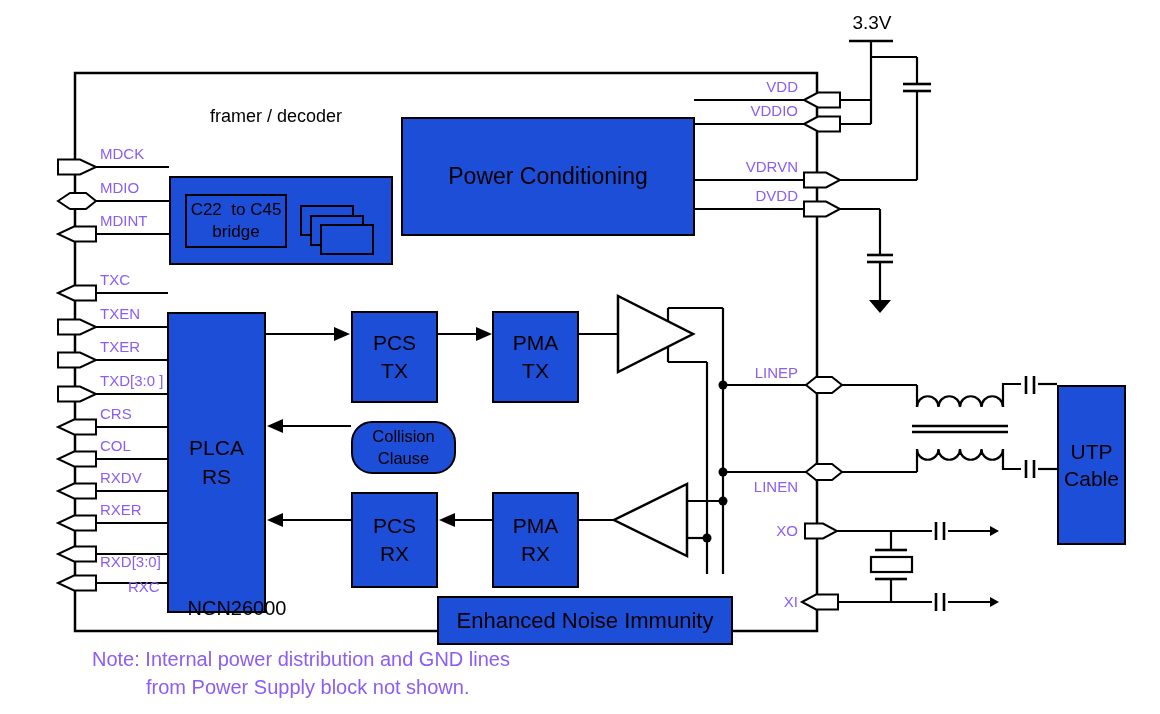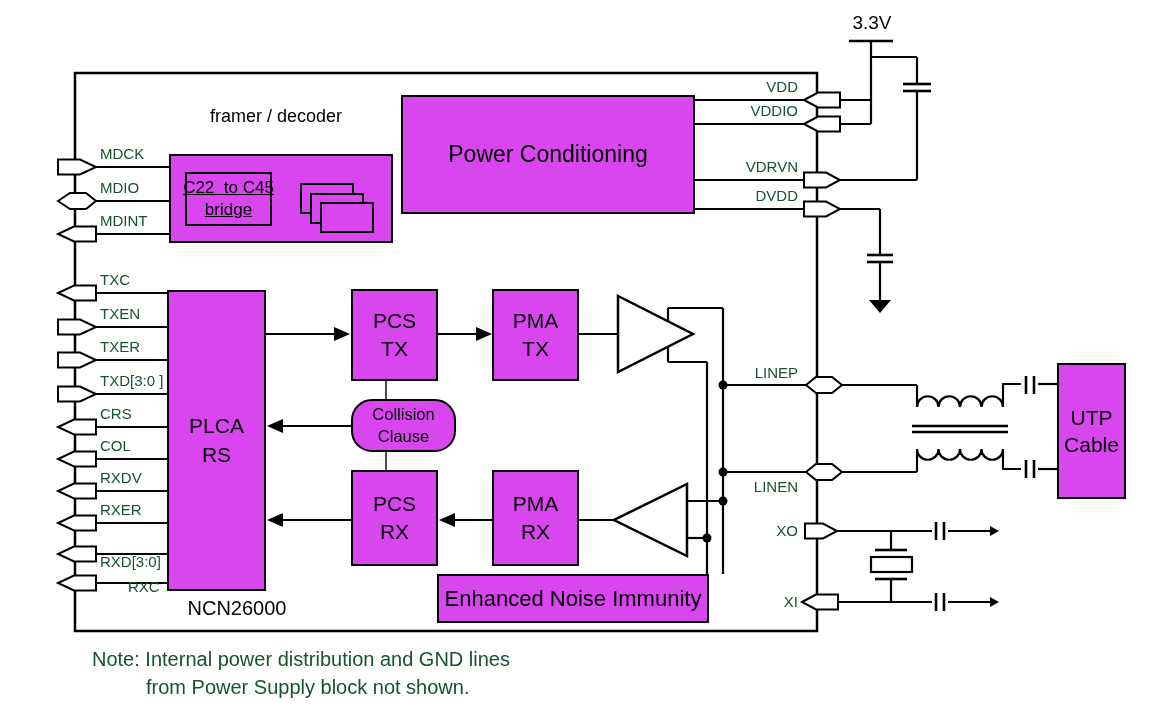--- a/index.html
+++ b/index.html
@@ -1,24 +1,24 @@
 <!DOCTYPE html>
 <html><head>
 <meta charset="utf-8">
 <style>
   html,body{margin:0;padding:0;background:#fff;}
   #stage{position:relative;width:1160px;height:714px;background:#fff;overflow:hidden;
          font-family:"Liberation Sans",sans-serif;color:#000;}
   #wires-svg{position:absolute;left:0;top:0;width:1160px;height:714px;}
-  .lbl{position:absolute;white-space:nowrap;color:#14532d;}
+  .lbl{position:absolute;white-space:nowrap;color:#8b5cf6;}
   .pin-l{font-size:15px;}
   .pin-r{font-size:15px;text-align:right;width:62px;}
-  .box{position:absolute;border:2.5px solid #000;background:#d946ef;box-sizing:border-box;
+  .box{position:absolute;border:2.5px solid #000;background:#1d4ed8;box-sizing:border-box;
        display:flex;flex-direction:column;align-items:center;justify-content:center;
-       text-align:center;}
+       text-align:center;margin-top:22px;}
   .lblblock{position:absolute;text-align:center;}
   .pre{white-space:pre;}
 </style>
 </head>
 <body>
 
 <div id="stage">
 
   <svg id="wires-svg" viewBox="0 0 1160 714">
 
@@ -157,21 +157,21 @@
       <polygon points="806,472 816,464 832,464 842,472 832,480 816,480"></polygon>
       <polygon points="805,523.5 823,523.5 837,531 823,538.5 805,538.5"></polygon>
       <polygon points="802,602 816,594.5 838,594.5 838,609.5 816,609.5"></polygon>
     </g>
   </svg>
 
   <div class="box" style="left:169px;top:154px;width:224px;height:89px;"></div>
   <div class="lblblock" style="left:160px;top:105px;width:232px;font-size:18px;line-height:1.25;">
     <div>framer / decoder</div>
   </div>
-  <div class="box" style="left:185px;top:172px;width:87px;height:54px;font-size:17px;line-height:1.3;text-decoration:underline;">
+  <div class="box" style="left:185px;top:172px;width:102px;height:54px;font-size:17px;line-height:1.3;">
     <span class="pre">C22  to C45</span>
     <span>bridge</span>
   </div>
   <div class="box" style="left:300px;top:183px;width:54px;height:31px;border-width:2.5px;"></div>
   <div class="box" style="left:310px;top:193px;width:54px;height:31px;border-width:2.5px;"></div>
   <div class="box" style="left:320px;top:202px;width:54px;height:31px;border-width:2.5px;"></div>
 
   <div class="box" style="left:401px;top:95px;width:294px;height:119px;font-size:23px;">
     <span>Power Conditioning</span>
   </div>
@@ -195,25 +195,25 @@
   </div>
   <div class="box" style="left:351px;top:470px;width:87px;height:96px;font-size:21px;line-height:1.35;">
     <span>PCS</span>
     <span>RX</span>
   </div>
   <div class="box" style="left:492px;top:470px;width:87px;height:96px;font-size:21px;line-height:1.35;">
     <span>PMA</span>
     <span>RX</span>
   </div>
 
-  <div class="box" style="left:437px;top:574px;width:272px;height:49px;font-size:22px;">
+  <div class="box" style="left:437px;top:574px;width:296px;height:49px;font-size:22px;">
     <span>Enhanced Noise Immunity</span>
   </div>
 
-  <div class="box" style="left:1057px;top:363px;width:69px;height:136px;font-size:21px;line-height:1.3;">
+  <div class="box" style="left:1057px;top:363px;width:69px;height:160px;font-size:21px;line-height:1.3;">
     <span>UTP</span>
     <span>Cable</span>
   </div>
 
   <div class="lblblock" style="left:167px;top:597px;width:140px;font-size:20px;">NCN26000</div>
 
   <div class="lblblock" style="left:845px;top:12px;width:54px;font-size:19px;">3.3V</div>
 
   <div class="lbl pin-l" style="left:100px;top:145px;">MDCK</div>
   <div class="lbl pin-l" style="left:100px;top:179px;">MDIO</div>

